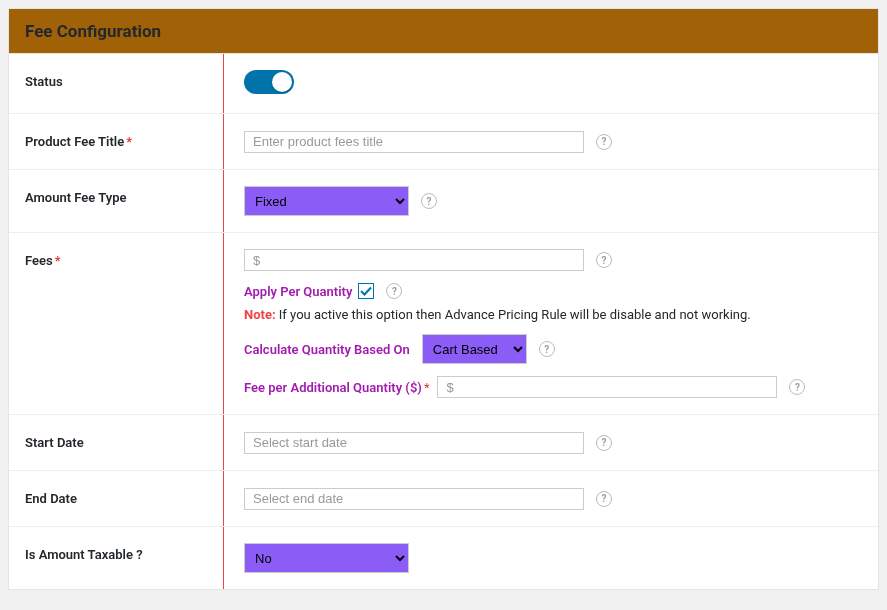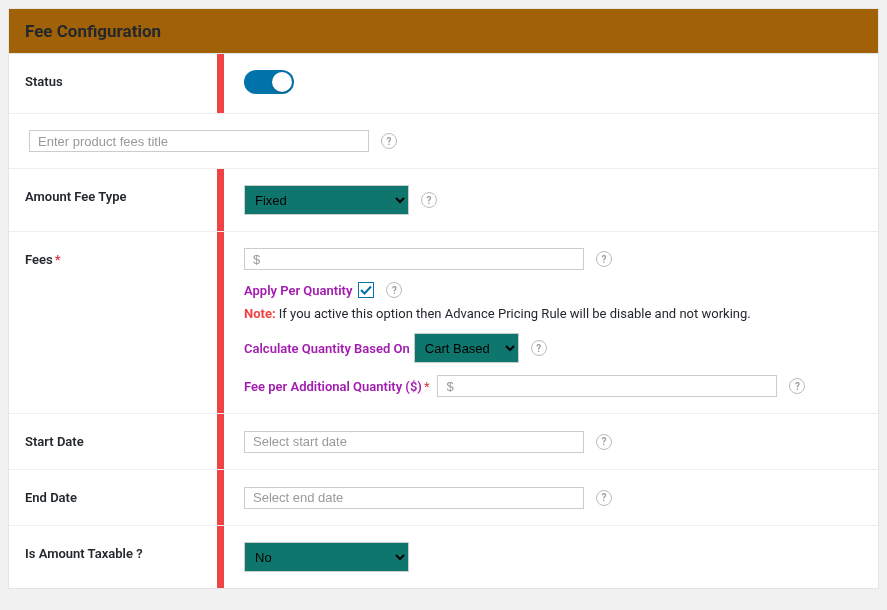--- a/index.html
+++ b/index.html
@@ -2,26 +2,26 @@
 <html><head>
 <meta charset="utf-8">
 <style>
 * { box-sizing: border-box; margin: 0; padding: 0; }
 body { font-family: -apple-system, BlinkMacSystemFont, "Segoe UI", Roboto, sans-serif; font-size: 13px; color: #23282d; background: #f1f1f1; width: 887px; }
 .panel { background: #fff; border: 1px solid #e5e5e5; margin: 8px; }
 .panel-header { background: #a16207; border-bottom: 1px solid #e5e5e5; padding: 12px 16px; }
 .panel-header h2 { font-size: 17px; font-weight: 700; color: #23282d; }
 .row { display: flex; border-bottom: 1px solid #eee; }
 .row:last-child { border-bottom: none; }
-.label-col { width: 215px; padding: 20px 16px; border-right: 7px solid #ef4444; font-size: 13px; font-weight: 600; color: #23282d; }
+.label-col { width: 215px; padding: 20px 16px; border-right: 1px solid #ef4444; font-size: 13px; font-weight: 600; color: #23282d; }
 .field-col { flex: 1; padding: 16px 20px; }
 .req { color: #d63638; margin-left: 2px; }
 input[type=text] { border: 1px solid #ccc; padding: 2px 8px; font-size: 13px; color: #0f172a; background: #fff; height: 22px; }
 input[type=text]::placeholder { color: #999; }
-select { border: 1px solid #ccc; padding: 4px 6px; font-size: 13px; height: 30px; background: #0f766e; }
+select { border: 1px solid #ccc; padding: 4px 6px; font-size: 13px; height: 30px; background: #8b5cf6; }
 .help { display: inline-flex; align-items: center; justify-content: center; width: 16px; height: 16px; border: 1px solid #bbb; border-radius: 50%; color: #999; font-size: 10px; margin-left: 12px; vertical-align: middle; cursor: help; font-weight: 600; }
 .toggle { width: 50px; height: 24px; background: #0073aa; border-radius: 12px; position: relative; display: inline-block; cursor: pointer; }
 .toggle::after { content: ""; position: absolute; top: 2px; right: 2px; width: 20px; height: 20px; background: #fff; border-radius: 50%; box-shadow: 0 1px 2px rgba(0,0,0,0.2); }
 .checkbox { width: 16px; height: 16px; border: 1px solid #0073aa; display: inline-flex; align-items: center; justify-content: center; vertical-align: middle; margin-left: 6px; cursor: pointer; }
 .checkbox svg { width: 12px; height: 12px; }
 .subrow { margin-top: 12px; display: flex; align-items: center; flex-wrap: wrap; }
 .sublabel { font-weight: 600; font-size: 13px; color: #a21caf; }
 .note { margin-top: 8px; font-size: 13px; }
 .note-label { color: #ef4444; font-weight: 700; margin-top: 36px; }
 .inline-field { display: flex; align-items: center; }
@@ -38,20 +38,23 @@
   </div>
 
   <div class="row">
     <div class="label-col">Status</div>
     <div class="field-col">
       <span class="toggle"></span>
     </div>
   </div>
 
   <div class="row">
+    <div class="label-col">
+      <span>Product Fee Title</span><span class="req">*</span>
+    </div>
     <div class="field-col inline-field">
       <input type="text" class="w-340" placeholder="Enter product fees title" style="">
       <span class="help">?</span>
     </div>
   </div>
 
   <div class="row">
     <div class="label-col">Amount Fee Type</div>
     <div class="field-col inline-field">
       <select class="w-165">
@@ -77,21 +80,21 @@
               <path d="M1 6 L4.5 9.5 L11 2.5" stroke="#0073aa" stroke-width="2" fill="none"></path>
             </svg>
         </span>
         <span class="help">?</span>
       </div>
       <div class="note">
         <span class="note-label">Note:</span><span> If you active this option then Advance Pricing Rule will be disable and not working.</span>
       </div>
       <div class="subrow">
         <span class="sublabel">Calculate Quantity Based On</span>
-        <select class="w-105" style="margin-left:4px">
+        <select class="w-105" style="margin-left:12px">
           <option>Cart Based</option>
         </select>
         <span class="help">?</span>
       </div>
       <div class="subrow">
         <span class="sublabel">Fee per Additional Quantity ($)</span>
           <span class="req">*</span>
         <input type="text" class="w-340" style="margin-left: 8px;" placeholder="$">
         <span class="help">?</span>
       </div>

